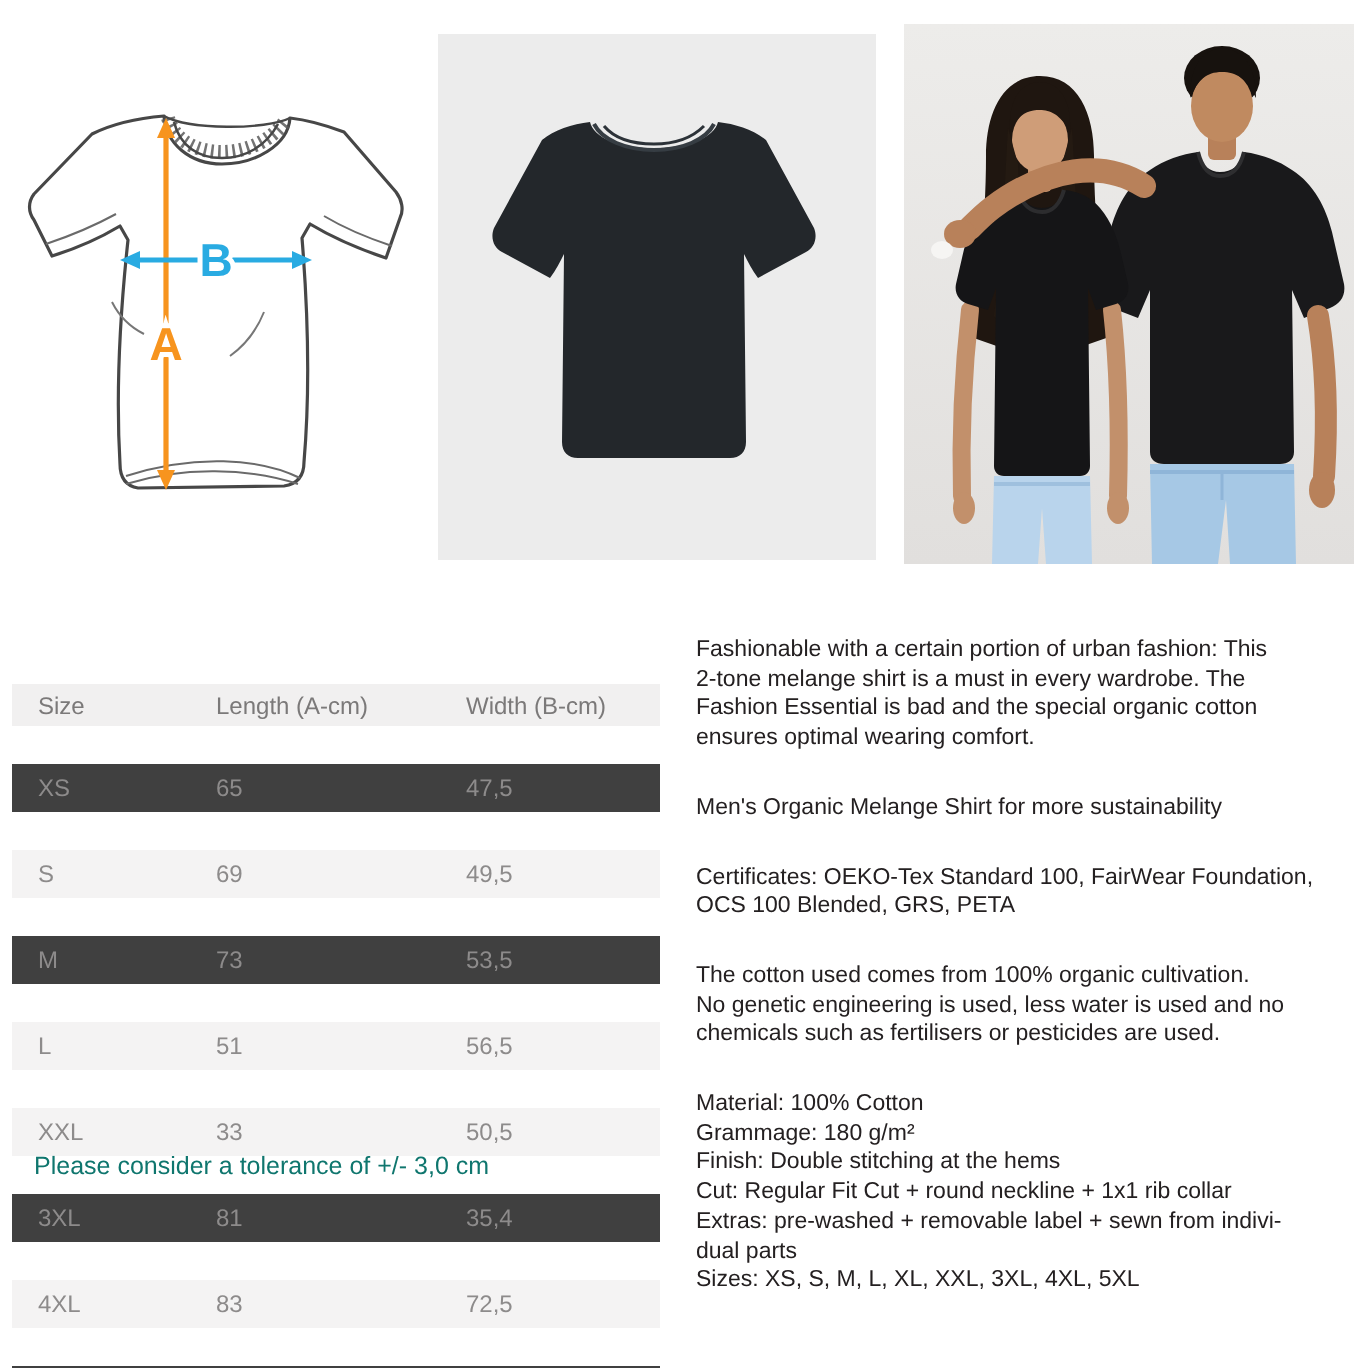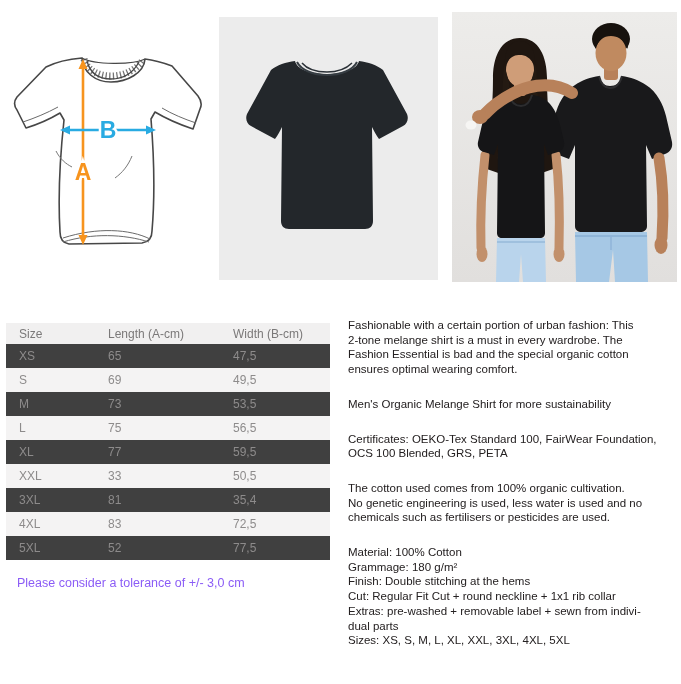--- a/index.html
+++ b/index.html
@@ -7,27 +7,27 @@
   .canvas{position:relative;width:681px;height:684px;background:#fff;overflow:hidden;}
   figure{margin:0;padding:0;}
 
   
   .diagram{position:absolute;left:12px;top:48px;width:192px;height:207px;}
   .product-photo{position:absolute;left:219px;top:17px;width:219px;height:263px;}
   .models-photo{position:absolute;left:452px;top:12px;width:225px;height:270px;}
 
   
   .size-table{position:absolute;left:6px;top:323px;width:324px;font-size:12px;color:#8d8b8b;}
-  .t-row{display:grid;grid-template-columns:89px 125px 110px;align-items:center;height:24px;}
+  .t-row{display:grid;grid-template-columns:89px 125px 110px;align-items:center;height:24px;margin-top:19px;}
   .t-row span{padding-left:13px;white-space:nowrap;}
   .t-head{height:21px;background:#f1f0f0;color:#7b7979;}
   .t-row.dark{background:#404040;}
   .t-row.light{background:#f4f3f3;}
 
-  .tolerance{position:absolute;left:17px;top:576px;margin:0;font-size:12.5px;color:#8b5cf6;}
+  .tolerance{position:absolute;left:17px;top:576px;margin:0;font-size:12.5px;color:#0f766e;}
 
   
   .description{position:absolute;left:348px;top:318px;width:336px;color:#242021;}
   .description p{margin:0 0 20px 0;font-size:11.5px;line-height:14.7px;white-space:pre-line;}
 </style>
 </head>
 <body>
 
 <div class="canvas">
 
@@ -160,27 +160,22 @@
       <span>69</span>
       <span>49,5</span>
     </div>
     <div class="t-row dark">
       <span>M</span>
       <span>73</span>
       <span>53,5</span>
     </div>
     <div class="t-row light">
       <span>L</span>
-      <span>75</span>
+      <span>51</span>
       <span>56,5</span>
-    </div>
-    <div class="t-row dark">
-      <span>XL</span>
-      <span>77</span>
-      <span>59,5</span>
     </div>
     <div class="t-row light">
       <span>XXL</span>
       <span>33</span>
       <span>50,5</span>
     </div>
     <div class="t-row dark">
       <span>3XL</span>
       <span>81</span>
       <span>35,4</span>

